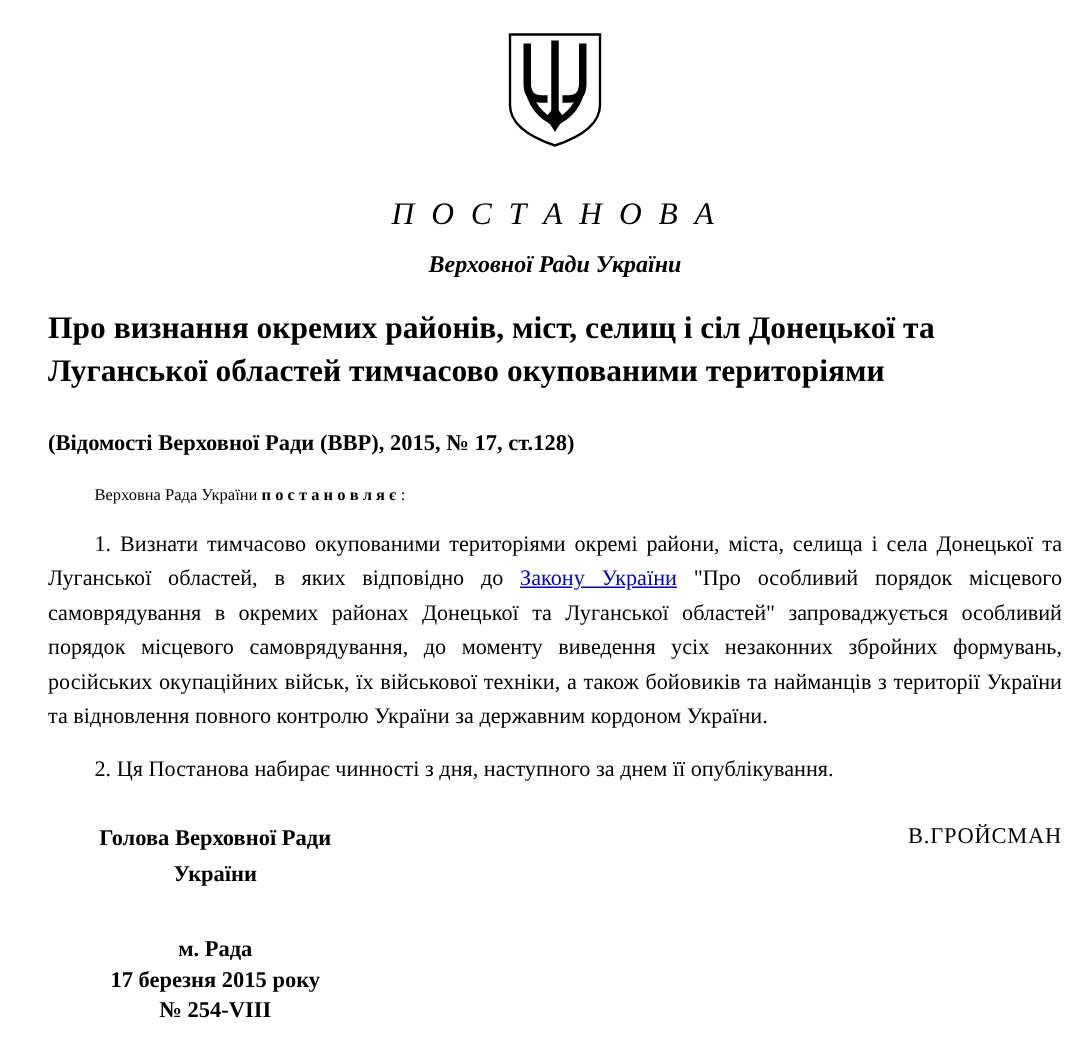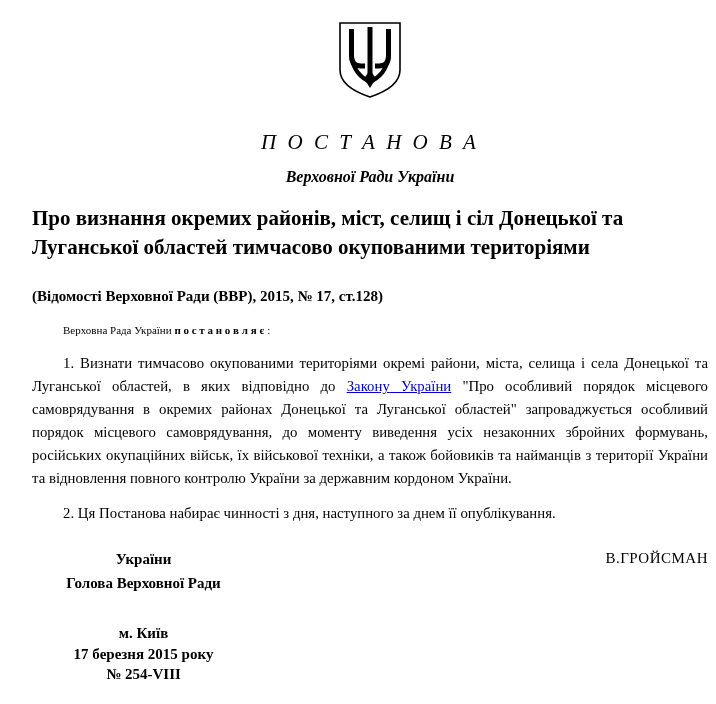--- a/index.html
+++ b/index.html
@@ -123,25 +123,25 @@
   <div class="ref">(Відомості Верховної Ради (ВВР), 2015, № 17, ст.128)</div>
 
   <p class="preamble"><span>Верховна Рада України </span><span class="verb">п о с т а н о в л я є</span><span>:</span></p>
 
   <p class="body-para"><span>1. Визнати тимчасово окупованими територіями окремі райони, міста, селища і села Донецької та Луганської областей, в яких відповідно до </span><a class="doc-link" href="#">Закону України</a><span> "Про особливий порядок місцевого самоврядування в окремих районах Донецької та Луганської областей" запроваджується особливий порядок місцевого самоврядування, до моменту виведення усіх незаконних збройних формувань, російських окупаційних військ, їх військової техніки, а також бойовиків та найманців з території України та відновлення повного контролю України за державним кордоном України.</span></p>
 
   <p class="body-para second">2. Ця Постанова набирає чинності з дня, наступного за днем її опублікування.</p>
 
   <div class="sig-row">
     <div class="sig-pos">
+      <div>Голова Верховної Ради</div>
       <div>України</div>
-      <div>Голова Верховної Ради</div>
     </div>
     <div class="sig-name">В.ГРОЙСМАН</div>
   </div>
 
   <div class="footer-block">
-    <div>м. Київ</div>
+    <div>м. Рада</div>
     <div>17 березня 2015 року</div>
     <div>№ 254-VIII</div>
   </div>
 
 </div>
 
 </body></html>

